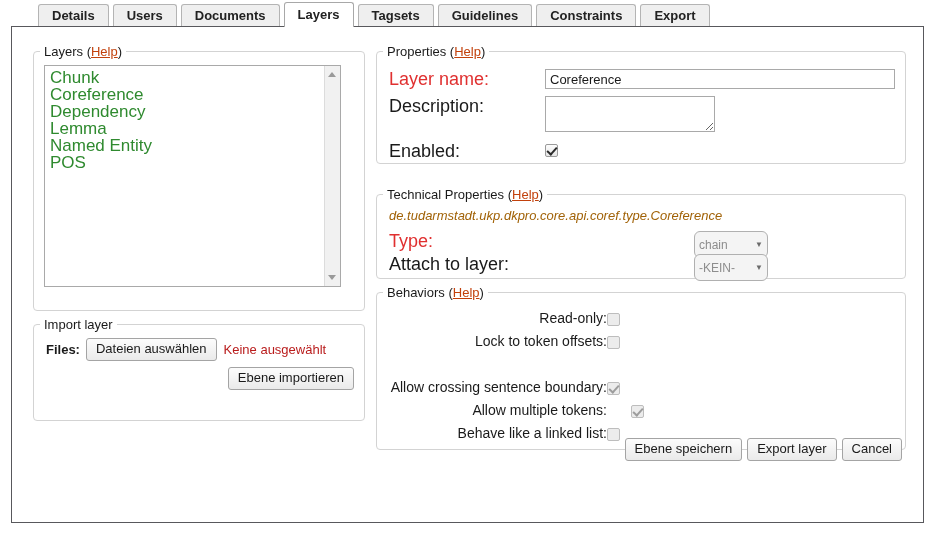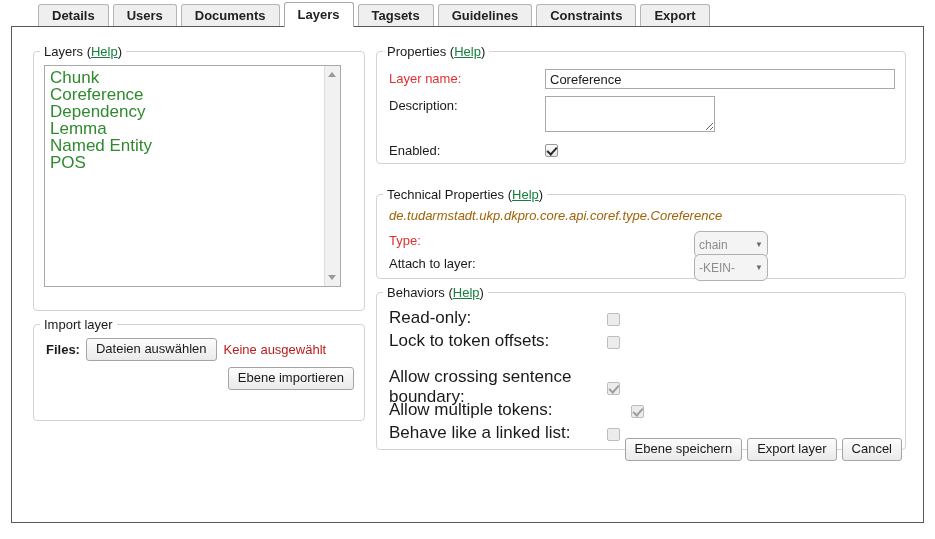--- a/index.html
+++ b/index.html
@@ -74,21 +74,21 @@
     background: transparent;
   }
   legend {
     padding: 0 4px;
     margin-left: 6px;
     font-size: 13px;
     color: #1a1a1a;
     white-space: nowrap;
   }
   .help-link {
-    color: #15803d;
+    color: #c2410c;
     text-decoration: none;
   }
   .help-link u { text-decoration: underline; }
 
   
   #fs-layers {
     left: 21px;
     top: 17px;
     width: 330px;
     height: 265px;
@@ -194,21 +194,21 @@
   }
   .prop-row {
     position: absolute;
     left: 12px;
     display: flex;
     align-items: flex-start;
     width: 506px;
   }
   .prop-label {
     width: 156px;
-    font-size: 13px;
+    font-size: 18px;
     flex: none;
     line-height: 20px;
   }
   .required { color: #e03030; }
   .txt {
     box-sizing: border-box;
     border: 1px solid #a9a9a9;
     background: #fff;
     font-family: "Liberation Sans", sans-serif;
     font-size: 13px;
@@ -293,22 +293,23 @@
   .behav-row {
     position: absolute;
     left: 12px;
     display: flex;
     align-items: center;
     width: 500px;
     height: 18px;
   }
   .behav-label {
     width: 218px;
-    font-size: 17px;
+    font-size: 14px;
     flex: none;
+    text-align: right;
   }
 
   
   .btn-bar {
     position: absolute;
     right: 21px;
     top: 411px;
     display: flex;
     gap: 5px;
   }

